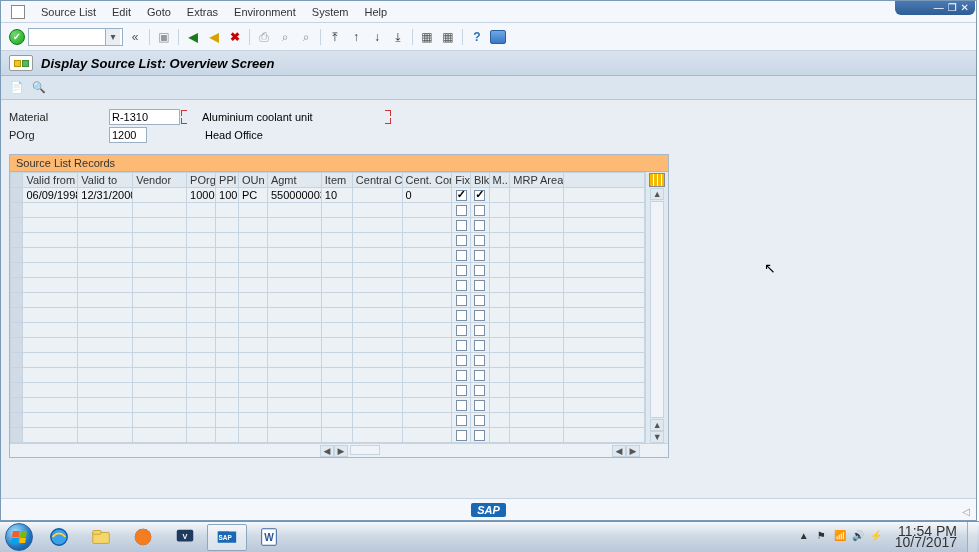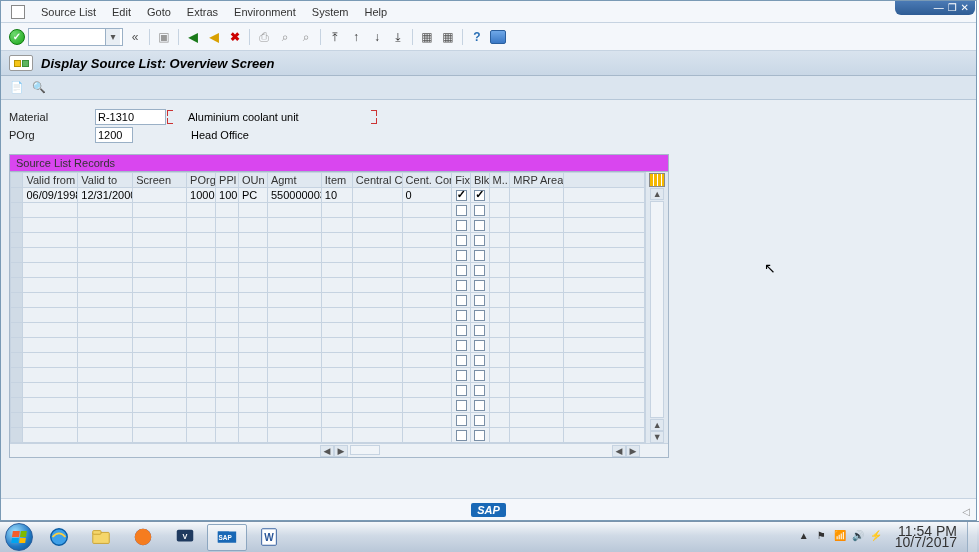--- a/index.html
+++ b/index.html
@@ -117,21 +117,21 @@
   .subtoolbar {
     display:flex;gap:6px;padding:4px 8px;
     background:#dbe5ef;border-bottom:1px solid #b6c7d8;height:24px;align-items:center;
   }
   .subtoolbar .sbtn{width:16px;height:16px;display:flex;align-items:center;justify-content:center;}
   .header-fields {
     padding: 8px 8px 6px 8px;
     background:#e8eef4;
   }
   .field-row { display:flex; align-items:center; height:18px;}
-  .field-label { width:86px; color:#222;}
+  .field-label { width:100px; color:#222;}
   .field-input {
     height:16px; border:1px solid #9ab0c6; background:#fff;
     padding:0 2px; font-size:11px; font-family:inherit;
   }
   .field-input.material{width:71px;}
   .field-input.plant{width:38px;}
   .desc-text {
     margin-left:18px;
     display:inline-block;
   }
@@ -149,21 +149,21 @@
   .br-br{bottom:-1px;right:-1px;border-left:none;border-top:none;}
   .records-panel {
     margin: 4px 0 0 8px;
     width: 660px;
     border: 1px solid #a6b8ca;
     background:#ecf1f6;
   }
   .records-title {
     padding:2px 6px;
     color:#333;
-    background:#d946ef;
+    background:#fdba74;
   }
   .grid-wrap {
     position:relative;
     display:flex;
     border-top:1px solid #a6b8ca;
   }
   .grid {
     border-collapse: collapse;
     table-layout: fixed;
     width: 728px;
@@ -349,21 +349,21 @@
 
   <div class="records-panel">
     <div class="records-title">Source List Records</div>
     <div class="grid-wrap">
       <table class="grid">
         <thead>
           <tr>
             <th class="rowsel-h"></th>
             <th class="col-validfrom">Valid from</th>
             <th class="col-validto">Valid to</th>
-            <th class="col-vendor">Screen</th>
+            <th class="col-vendor">Vendor</th>
             <th class="col-porg">POrg</th>
             <th class="col-ppl">PPl</th>
             <th class="col-oun">OUn</th>
             <th class="col-agmt">Agmt</th>
             <th class="col-item">Item</th>
             <th class="col-centralco">Central Co...</th>
             <th class="col-centcon">Cent. Con...</th>
             <th class="col-fix">Fix</th>
             <th class="col-blk">Blk</th>
             <th class="col-m">M...</th>

